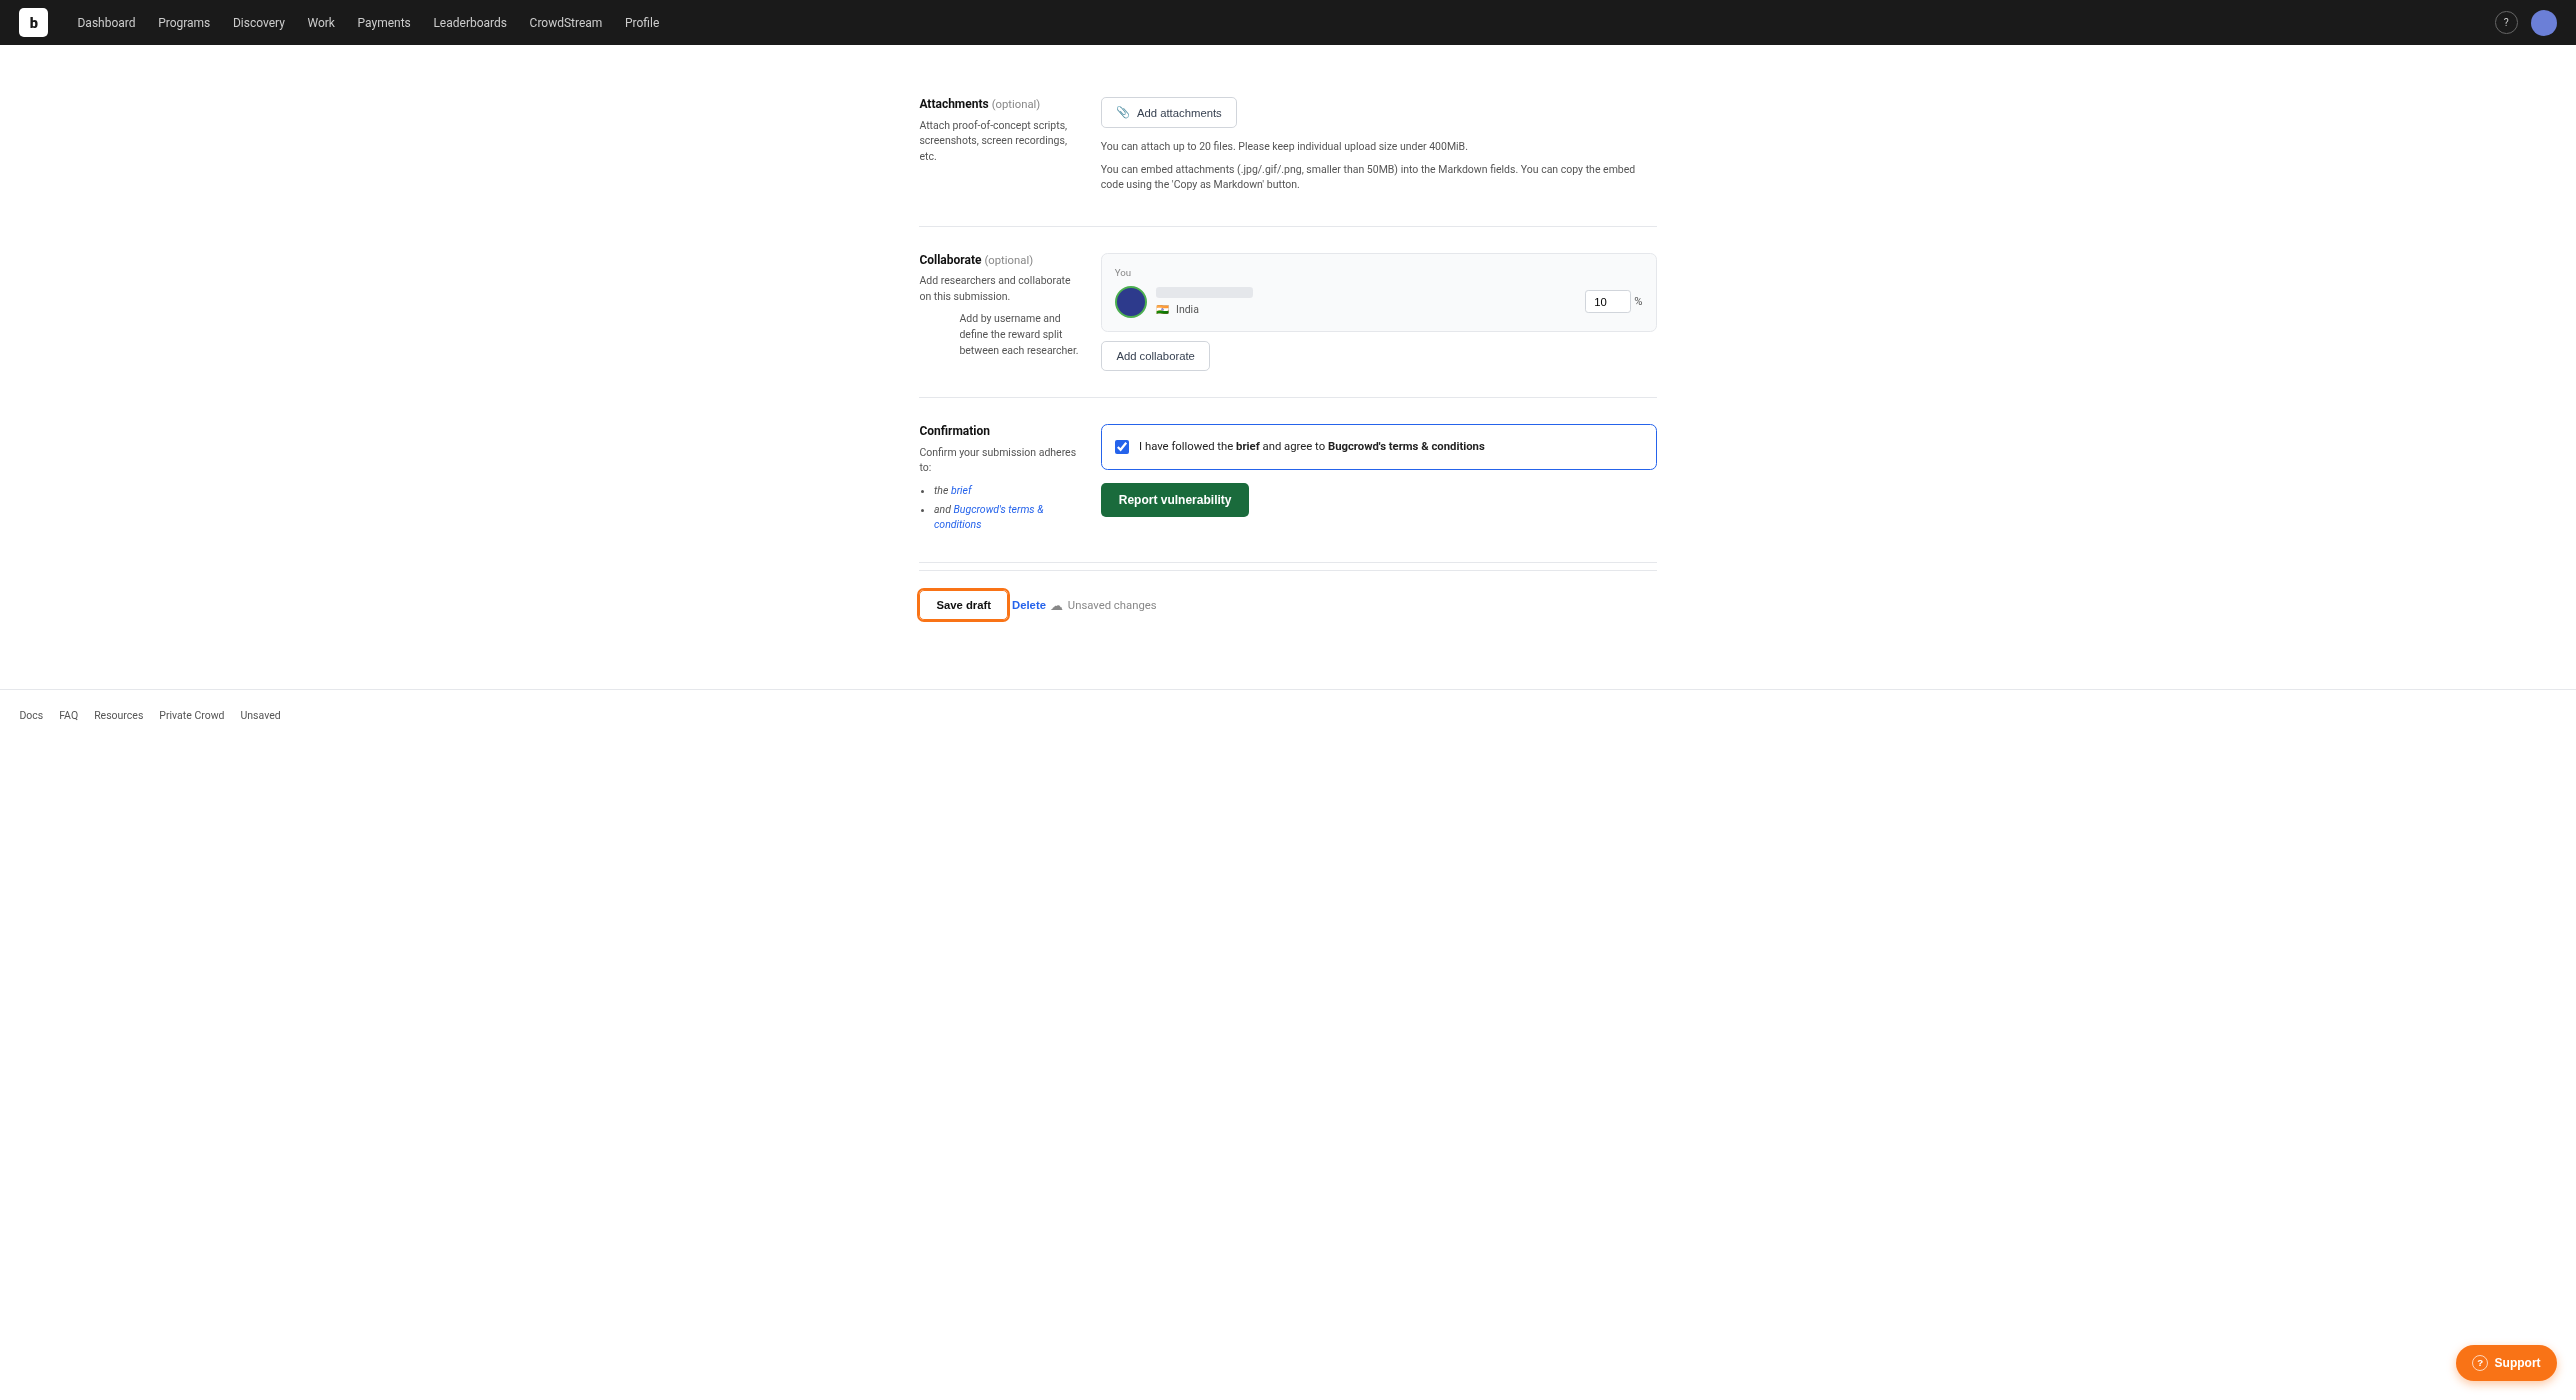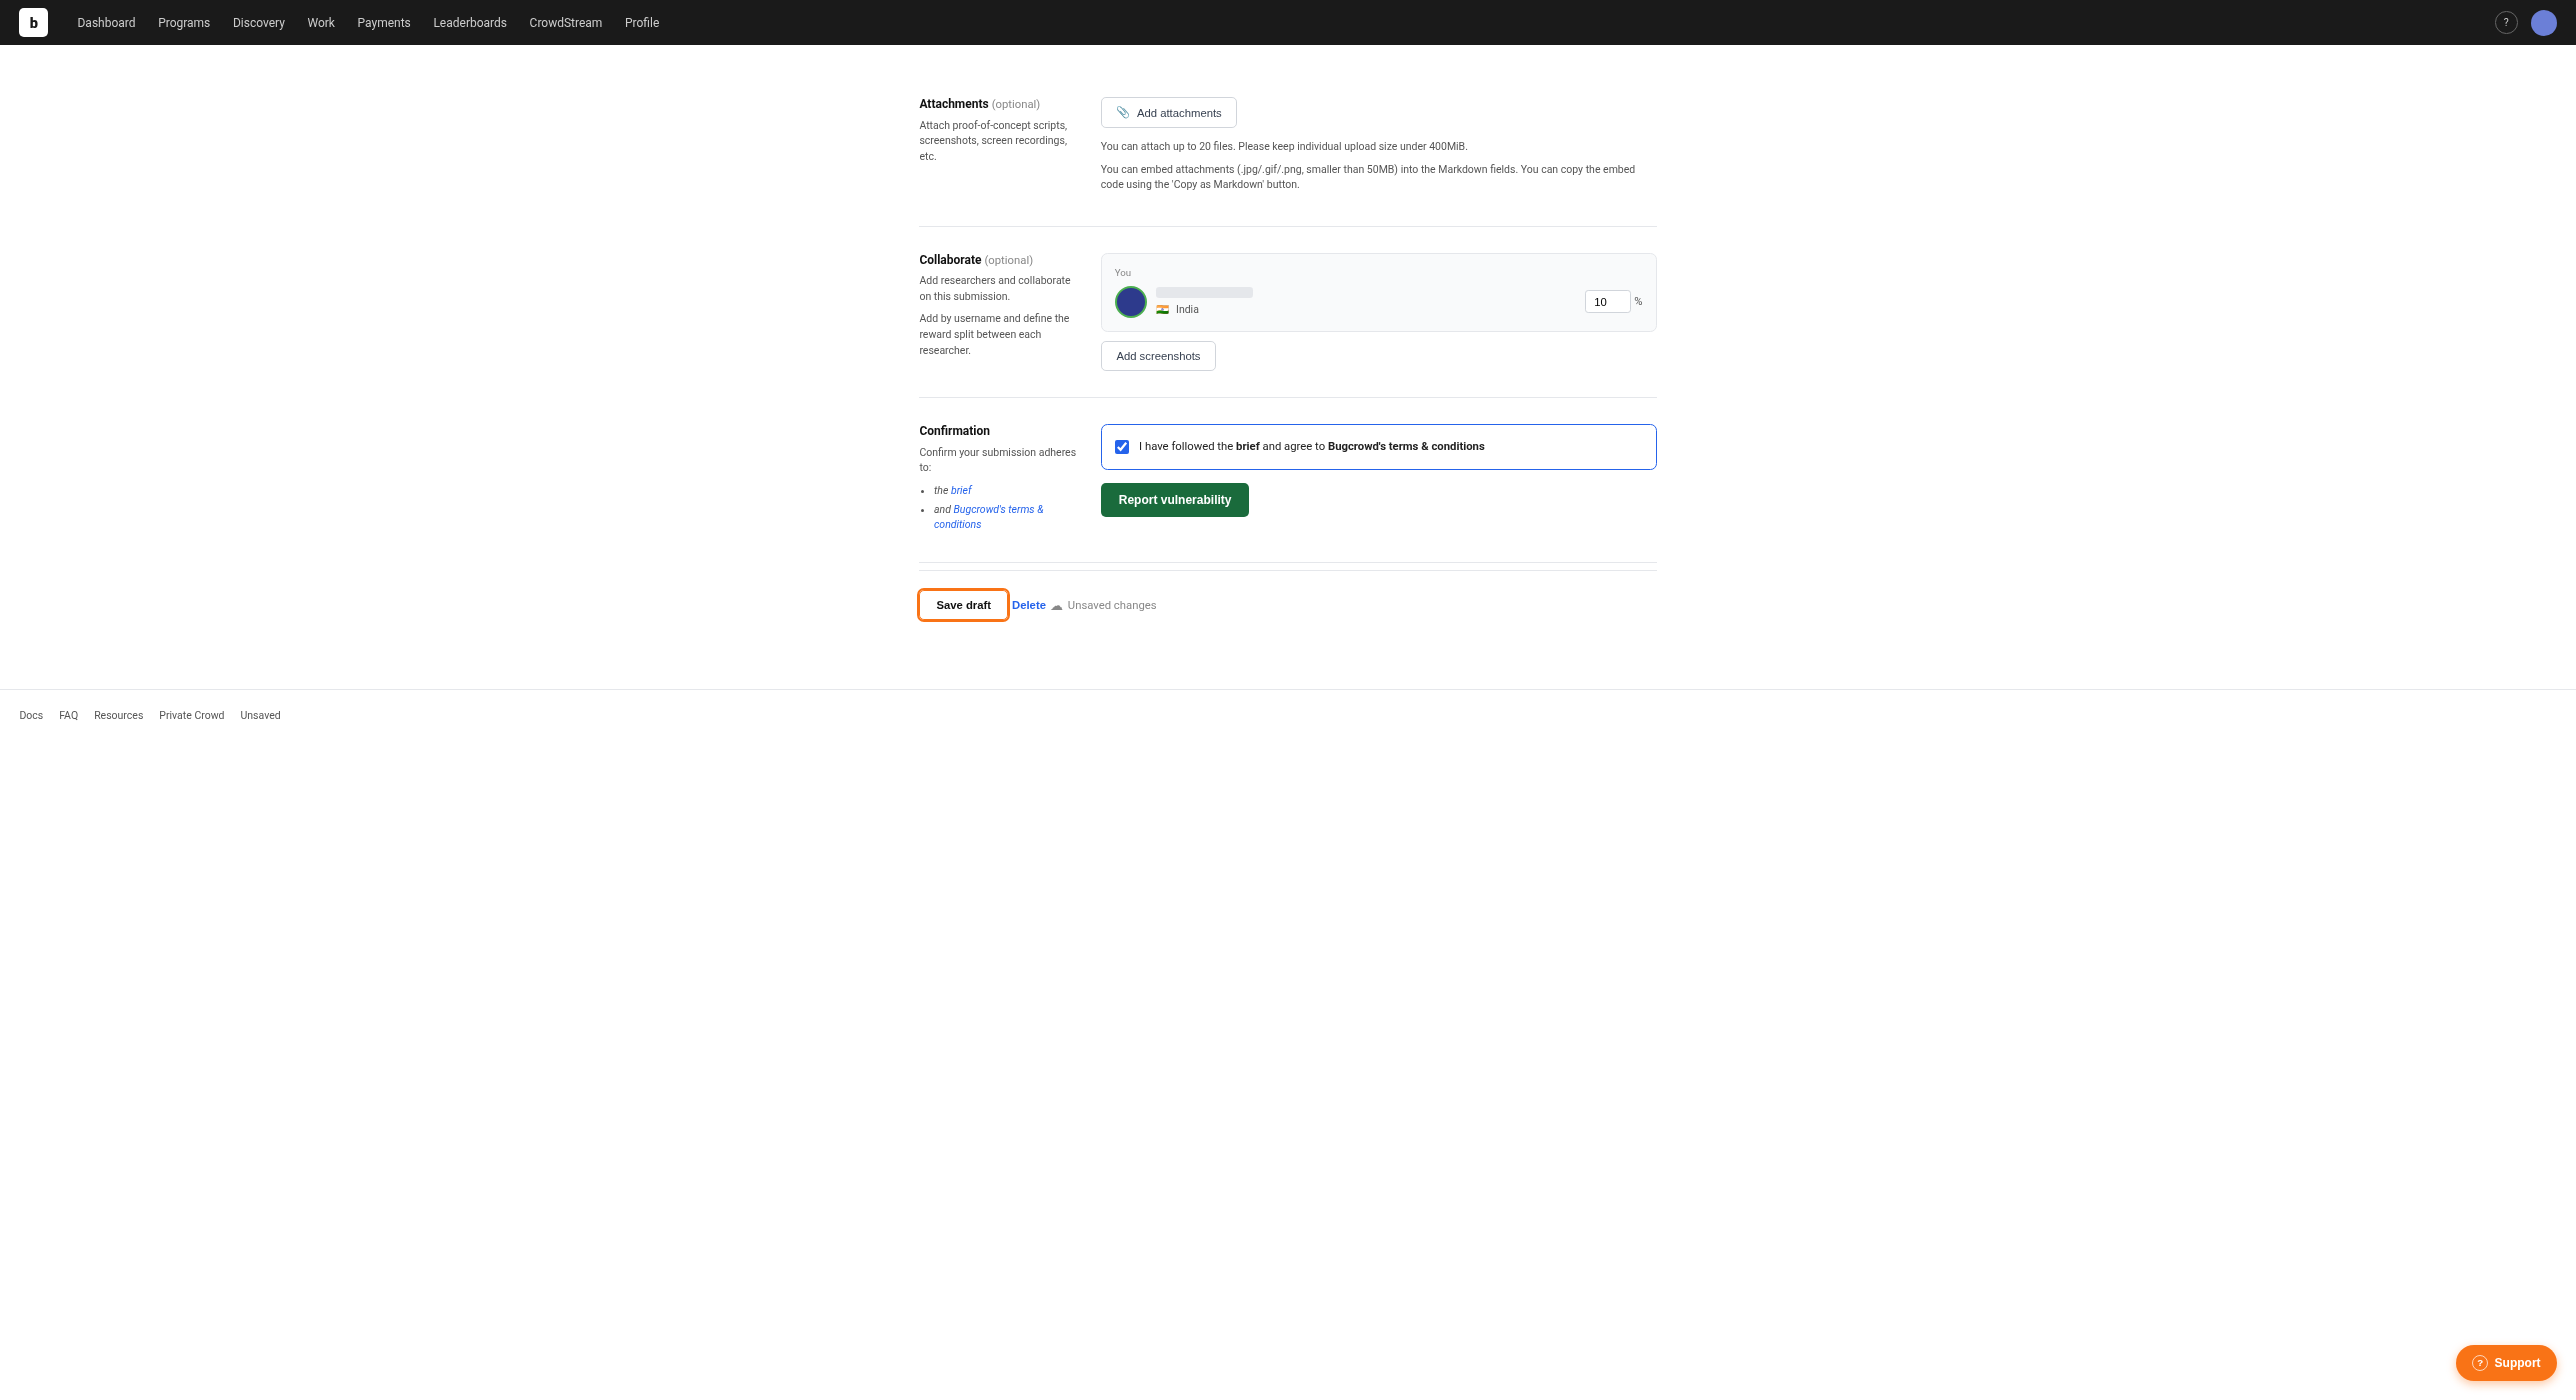--- a/index.html
+++ b/index.html
@@ -378,41 +378,41 @@
     </div>
   </div>
 
   <div class="section">
     <div class="section-label">
       <h3>
         <span>Collaborate</span>
         <span class="optional">(optional)</span>
       </h3>
       <p>Add researchers and collaborate on this submission.</p>
-      <p style="margin-top:6.5px;">Add by username and define the reward split between each researcher.</p>
+      <p style="margin-top:6.5px;margin-left:40px;">Add by username and define the reward split between each researcher.</p>
     </div>
     <div class="section-content">
       <div class="collab-box">
         <div class="collab-you-label">You</div>
         <div class="collab-row">
           <div class="collab-avatar"></div>
           <div class="collab-user-info">
             <span class="collab-username"></span>
             <div class="collab-country">
               <span class="flag">🇮🇳</span>
               <span>India</span>
             </div>
           </div>
           <div class="collab-percent">
             <input type="number" value="100" style="">
             <span>%</span>
           </div>
         </div>
       </div>
-      <button class="btn-add-collab">Add screenshots</button>
+      <button class="btn-add-collab">Add collaborate</button>
     </div>
   </div>
 
   <div class="section">
     <div class="section-label">
       <h3>Confirmation</h3>
       <p style="margin-top:6.5px;">Confirm your submission adheres to:</p>
       <ul class="confirm-list">
         <li>the <a href="#">brief</a></li>
         <li>and <a href="#">Bugcrowd's terms &amp; conditions</a></li>

